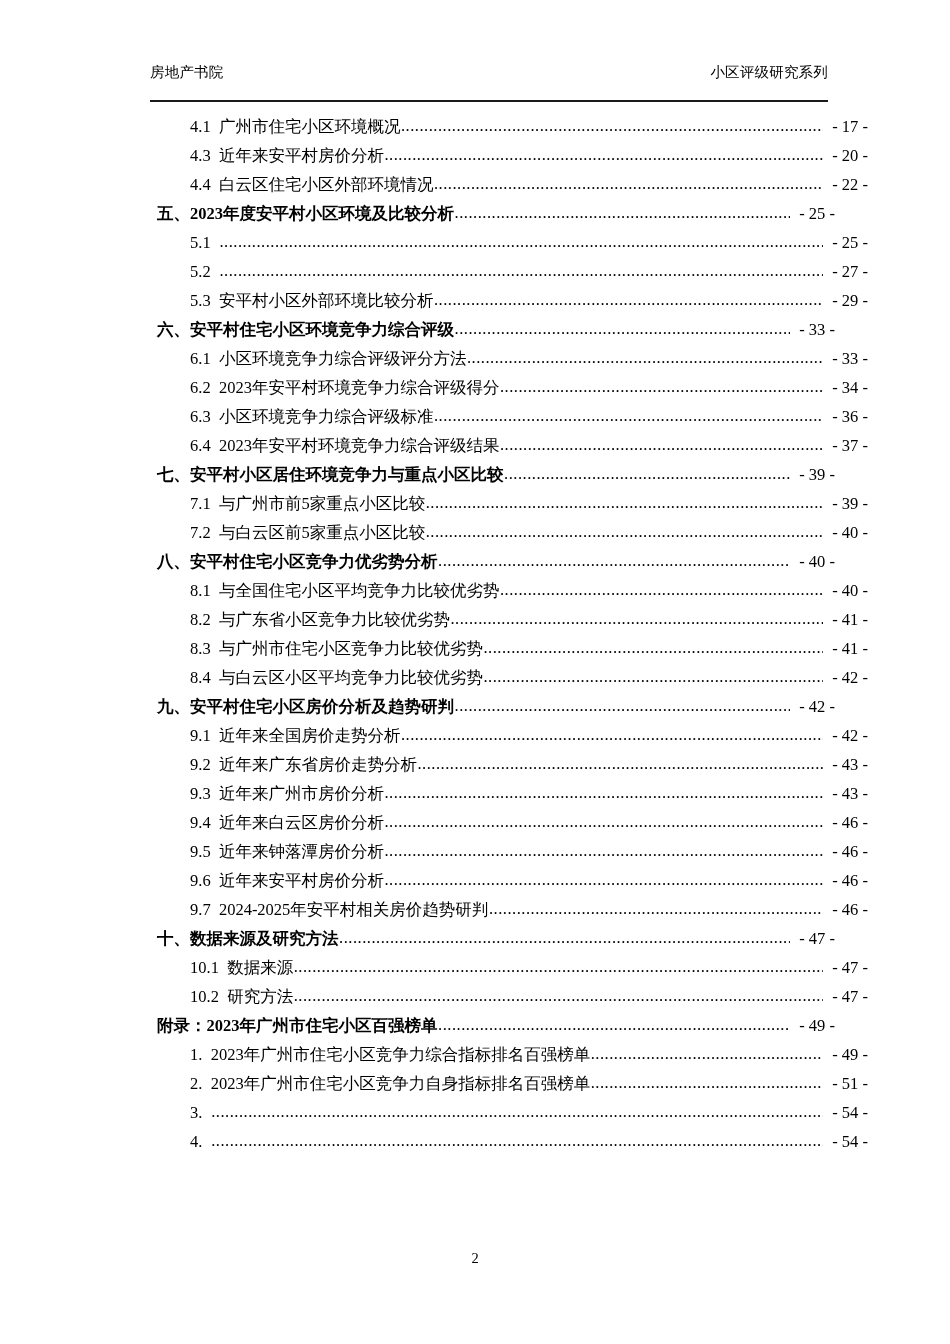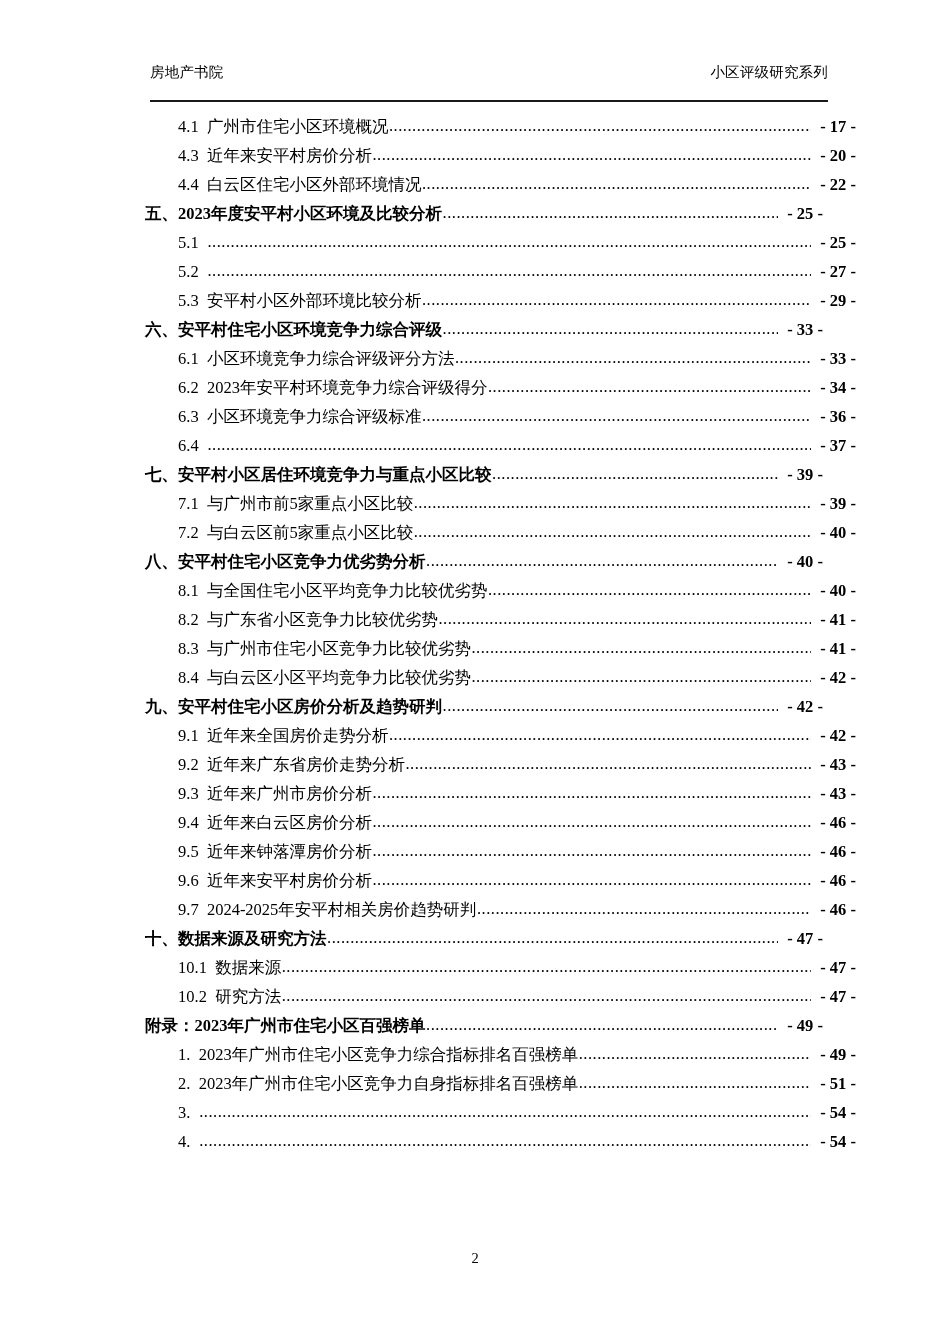--- a/index.html
+++ b/index.html
@@ -40,21 +40,21 @@
     margin-left: 14px;
   }
   .page-header .hdr-left,
   .page-header .hdr-right {
     white-space: nowrap;
   }
 
   
   .toc {
     position: absolute;
-    left: 136px;
+    left: 148px;
     top: 112px;
     width: 678px;
   }
 
   .toc-line {
     display: flex;
     align-items: baseline;
     width: 100%;
     height: 29px;
     font-size: 16.5px;
@@ -97,21 +97,21 @@
   .toc-dots::after {
     content: "......................................................................................................................................";
     display: block;
     white-space: nowrap;
   }
   .toc-page {
     flex: 0 0 auto;
     text-align: right;
     padding-left: 1px;
     white-space: pre;
-    font-weight: bold;
+    font-weight: normal;
     min-width: 44px;
   }
 
   
   .page-footer {
     position: absolute;
     left: 0;
     top: 1248px;
     width: 950px;
     text-align: center;
@@ -189,20 +189,21 @@
         <span class="toc-page">- 34 -</span>
       </div>
       <div class="toc-line lvl2">
         <span class="toc-num">6.3  </span>
         <span class="toc-title">小区环境竞争力综合评级标准</span>
         <span class="toc-dots"></span>
         <span class="toc-page">- 36 -</span>
       </div>
       <div class="toc-line lvl2">
         <span class="toc-num">6.4  </span>
+        <span class="toc-title">2023年安平村环境竞争力综合评级结果</span>
         <span class="toc-dots"></span>
         <span class="toc-page">- 37 -</span>
       </div>
       <div class="toc-line lvl1">
         <span class="toc-num">七、</span>
         <span class="toc-title">安平村小区居住环境竞争力与重点小区比较</span>
         <span class="toc-dots"></span>
         <span class="toc-page">- 39 -</span>
       </div>
       <div class="toc-line lvl2">

